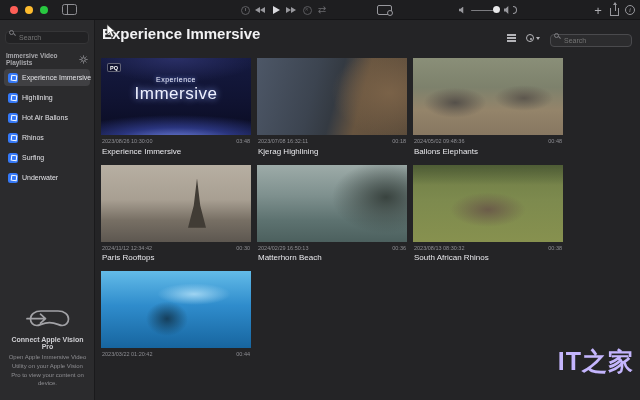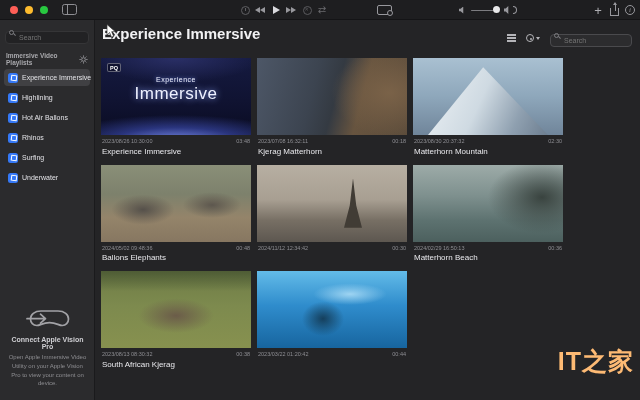--- a/index.html
+++ b/index.html
@@ -117,21 +117,21 @@
     linear-gradient(180deg,#9daba8 0%, #7e908e 40%, #5d7270 72%, #4c605e 100%); }
   .thumb-rhinos { background:
     linear-gradient(180deg,#4e5c35 0%, rgba(78,92,53,0) 26%),
     radial-gradient(ellipse 36% 32% at 50% 58%, #6b5c49 0%, rgba(107,92,73,0) 70%),
     linear-gradient(180deg,#6e7c46 0%, #7d8a4e 45%, #87914f 100%); }
   .thumb-sharks { background:
     radial-gradient(ellipse 20% 32% at 44% 62%, #153f5c 0%, rgba(21,63,92,0) 70%),
     radial-gradient(ellipse 35% 20% at 62% 30%, #9ed4f2 0%, rgba(158,212,242,0) 70%),
     linear-gradient(180deg,#63bbe8 0%, #2f8ccc 45%, #17659f 100%); }
 
-  .watermark { position:absolute; right:6px; bottom:22px; color:#fdba74; font-weight:bold;
+  .watermark { position:absolute; right:6px; bottom:22px; color:#c4b5fd; font-weight:bold;
     font-size:25px; letter-spacing:1px; z-index:25; }
 </style>
 </head>
 <body>
 
 <div class="window">
 
   <div class="titlebar">
     <span class="tl red" style="background:#ff5f57"></span>
     <span class="tl yellow" style="background:#febc2e"></span>
@@ -285,34 +285,23 @@
 
   <div class="card">
     <div class="thumb thumb-kjerag">
       
       
     </div>
     <div class="meta">
       <span class="date">2023/07/08 16:32:11</span>
       <span class="dur">00:18</span>
     </div>
-    <div class="vtitle">Kjerag Matterhorn</div>
-  </div>
-
-  <div class="card">
-    <div class="thumb thumb-matterhorn">
-      
-      
-    </div>
-    <div class="meta">
-      <span class="date">2023/08/30 20:37:32</span>
-      <span class="dur">02:30</span>
-    </div>
-    <div class="vtitle">Matterhorn Mountain</div>
-  </div>
+    <div class="vtitle">Kjerag Highlining</div>
+  </div>
+
 
   <div class="card">
     <div class="thumb thumb-elephants">
       
       
     </div>
     <div class="meta">
       <span class="date">2024/05/02 09:48:36</span>
       <span class="dur">00:48</span>
     </div>
@@ -321,20 +310,21 @@
 
   <div class="card">
     <div class="thumb thumb-paris">
       
       
     </div>
     <div class="meta">
       <span class="date">2024/11/12 12:34:42</span>
       <span class="dur">00:30</span>
     </div>
+    <div class="vtitle">Paris Rooftops</div>
   </div>
 
   <div class="card">
     <div class="thumb thumb-beach">
       
       
     </div>
     <div class="meta">
       <span class="date">2024/02/29 16:50:13</span>
       <span class="dur">00:36</span>
@@ -344,21 +334,21 @@
 
   <div class="card">
     <div class="thumb thumb-rhinos">
       
       
     </div>
     <div class="meta">
       <span class="date">2023/08/13 08:30:32</span>
       <span class="dur">00:38</span>
     </div>
-    <div class="vtitle">South African Kjerag</div>
+    <div class="vtitle">South African Rhinos</div>
   </div>
 
   <div class="card">
     <div class="thumb thumb-sharks">
       
       
     </div>
     <div class="meta">
       <span class="date">2023/03/22 01:20:42</span>
       <span class="dur">00:44</span>

